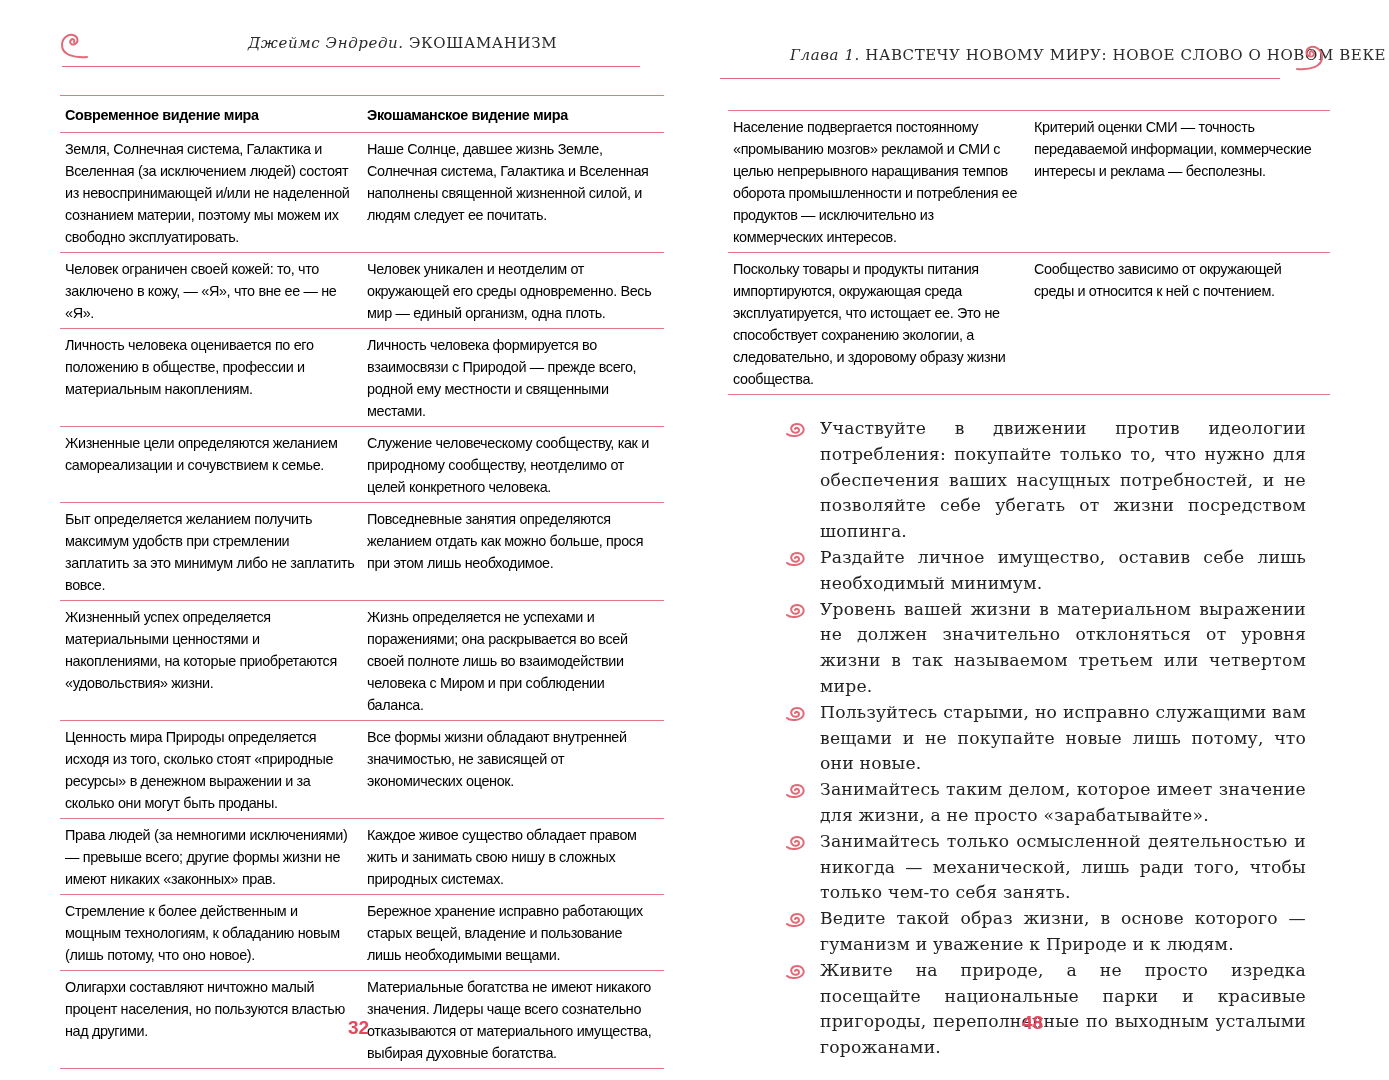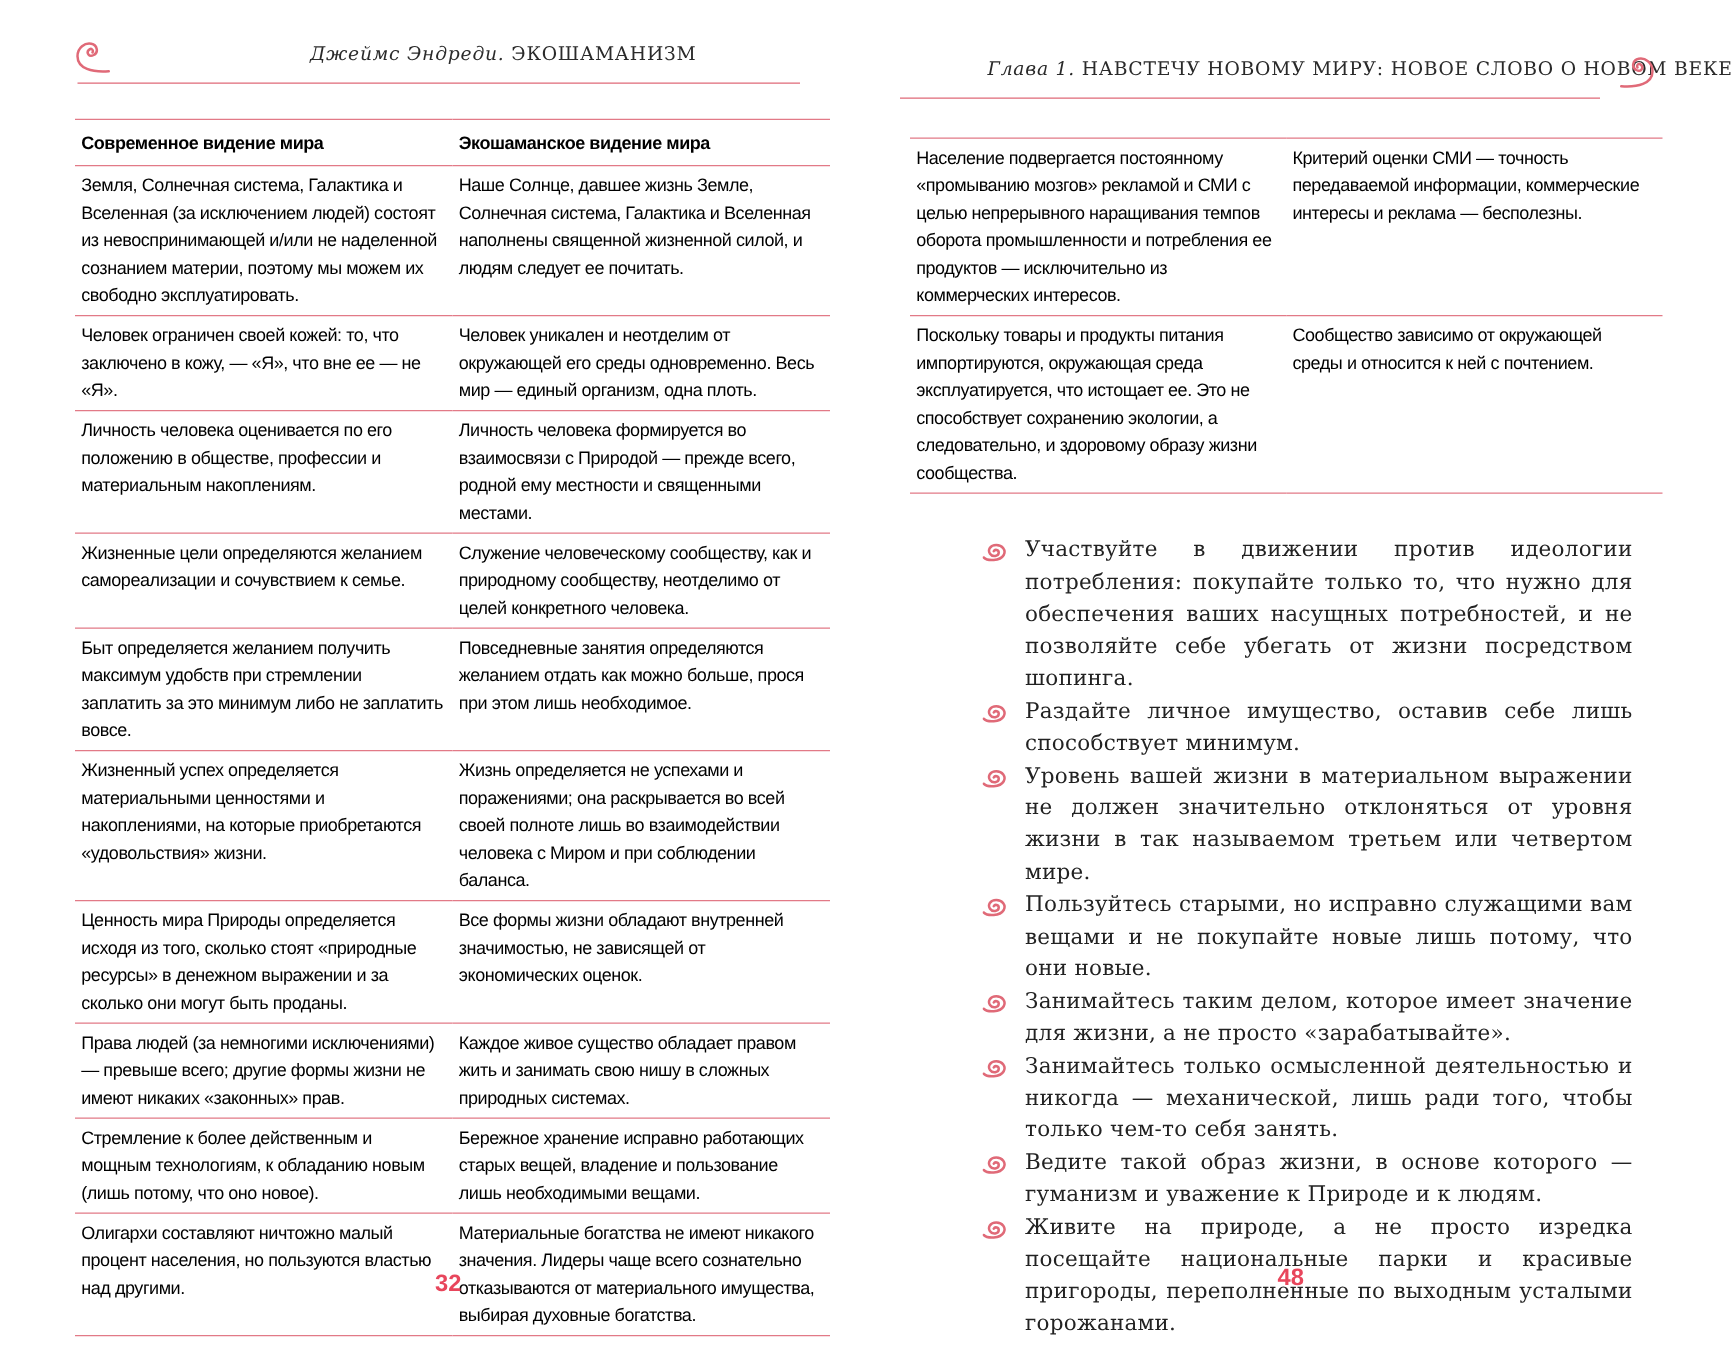--- a/index.html
+++ b/index.html
@@ -57,21 +57,21 @@
 
   .page-number {
     position: absolute; top: 1000px;
     font-family: "Liberation Sans", sans-serif;
     font-weight: bold; font-size: 19px; color: #e8465c;
   }
   .page-left .page-number { left: 348px; margin-top: 17px; }
   .page-right .page-number { left: 322px; }
 
   ul.recommendations {
-    position: absolute; left: 86px; top: 416px; width: 520px;
+    position: absolute; left: 86px; top: 404px; width: 520px;
     list-style: none; margin: 0; padding: 0;
     font-family: "DejaVu Serif", serif;
     font-size: 17.2px; line-height: 25.8px; color: #222;
     letter-spacing: 0.2px;
   }
   ul.recommendations li { position: relative; padding-left: 34px; text-align: justify; }
   ul.recommendations li .bullet {
     position: absolute; left: 0; top: 6px; width: 20px; height: 16px;
   }
 </style>
@@ -169,21 +169,21 @@
       <li>
     <svg class="bullet" viewBox="0 0 20 16">
       <path d="M1 12 C4 15 14 15 17 10 C19 6 16 2 11 2 C6 2 4 6 6 9 C8 12 13 11 13 8 C13 6 10 5 9 7" fill="none" stroke="#e06a78" stroke-width="2" stroke-linecap="round"></path>
     </svg>
     <span>Участвуйте в движении против идеологии потребления: покупайте только то, что нужно для обеспечения ваших насущных потребностей, и не позволяйте себе убегать от жизни посредством шопинга.</span>
   </li>
       <li>
     <svg class="bullet" viewBox="0 0 20 16">
       <path d="M1 12 C4 15 14 15 17 10 C19 6 16 2 11 2 C6 2 4 6 6 9 C8 12 13 11 13 8 C13 6 10 5 9 7" fill="none" stroke="#e06a78" stroke-width="2" stroke-linecap="round"></path>
     </svg>
-    <span>Раздайте личное имущество, оставив себе лишь способствует минимум.</span>
+    <span>Раздайте личное имущество, оставив себе лишь необходимый минимум.</span>
   </li>
       <li>
     <svg class="bullet" viewBox="0 0 20 16">
       <path d="M1 12 C4 15 14 15 17 10 C19 6 16 2 11 2 C6 2 4 6 6 9 C8 12 13 11 13 8 C13 6 10 5 9 7" fill="none" stroke="#e06a78" stroke-width="2" stroke-linecap="round"></path>
     </svg>
     <span>Уровень вашей жизни в материальном выражении не должен значительно отклоняться от уровня жизни в так называемом третьем или четвертом мире.</span>
   </li>
       <li>
     <svg class="bullet" viewBox="0 0 20 16">
       <path d="M1 12 C4 15 14 15 17 10 C19 6 16 2 11 2 C6 2 4 6 6 9 C8 12 13 11 13 8 C13 6 10 5 9 7" fill="none" stroke="#e06a78" stroke-width="2" stroke-linecap="round"></path>

